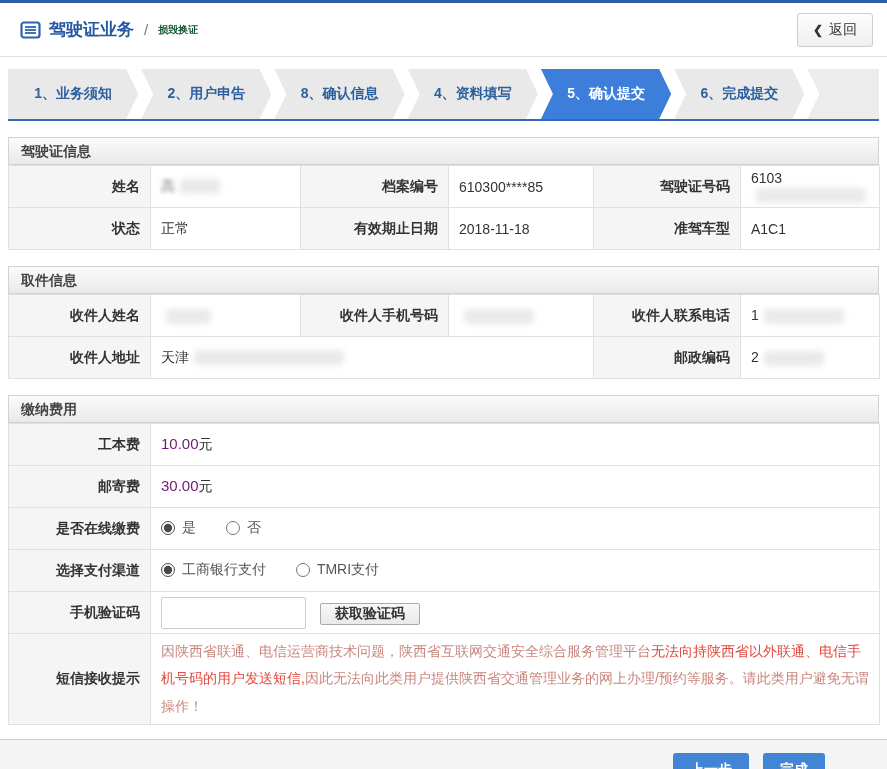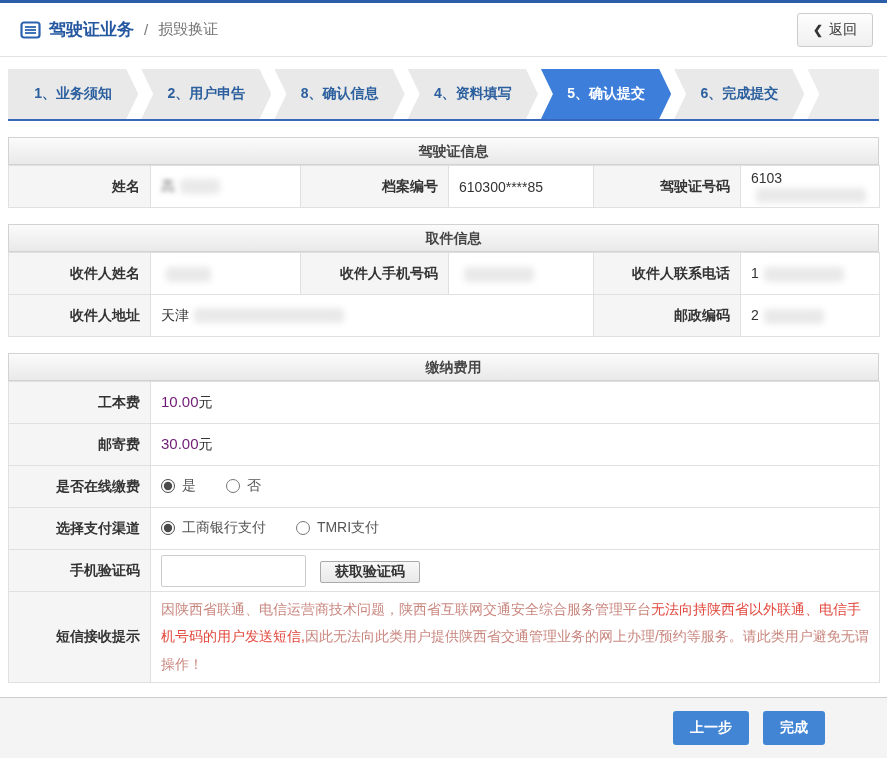--- a/index.html
+++ b/index.html
@@ -12,21 +12,21 @@
   .topline { height:3px; background:#2b5da8; }
 
   
   .page-header {
     display:flex; align-items:center; justify-content:space-between;
     padding:10px 14px 10px 20px; border-bottom:1px solid #e3e3e3; height:54px;
   }
   .header-left { display:flex; align-items:center; gap:8px; }
   .header-title { color:#2457a0; font-size:17px; font-weight:bold; }
   .header-sep { color:#777; font-size:15px; padding:0 2px; }
-  .header-subtitle { color:#737373; font-size:15px; }
+  .header-subtitle { color:#14532d; font-size:10px;font-weight:bold; }
   .back-btn {
     display:inline-flex; align-items:center; gap:6px; cursor:pointer;
     border:1px solid #ccc; border-radius:3px; padding:7px 15px;
     background:linear-gradient(#fdfdfd,#f0f0f0); color:#333; font-size:14px;
   }
   .back-btn .chev { font-size:12px; font-weight:bold; }
 
   
   .steps-wrap { margin:12px 8px 0 8px; border-bottom:2px solid #3768bb; }
   .steps { display:flex; height:50px; column-gap:3px; }
@@ -39,23 +39,23 @@
   .step.first { clip-path:polygon(0 0, calc(100% - 12px) 0, 100% 50%, calc(100% - 12px) 100%, 0 100%); }
   .step.active { background:#3d7edb; color:#fff; }
   .step-filler {
     flex:0.55 1 0; background:#ececec;
     clip-path:polygon(0 0, 100% 0, 100% 100%, 0 100%, 12px 50%);
   }
 
   
   .section { margin:16px 8px 0 8px; }
   .section-header {
-    height:28px; line-height:27px; padding-left:20px;
+    height:28px; line-height:27px; padding-left:12px;
     background:linear-gradient(#fbfbfb,#e9e9e9);
-    border:1px solid #d2d2d2; color:#444; font-weight:bold; font-size:14px;text-align:center;
+    border:1px solid #d2d2d2; color:#444; font-weight:bold; font-size:14px;
   }
   table.info { width:871px; table-layout:fixed; border-collapse:collapse;padding-left:12px; }
   table.info td { border:1px solid #e0e0e0; height:42px; padding:4px 10px; overflow:hidden; }
   td.lbl {
     background:#f5f5f5; text-align:right; font-weight:bold; color:#333;
     padding-right:14px;
   }
   td.val { background:#fff; color:#333; }
 
   .smudge { filter:blur(2px); color:#666; }
@@ -146,20 +146,28 @@
       </colgroup>
     <tbody>
         <tr>
       <td class="lbl">姓名</td>
       <td class="val"><span class="smudge">高</span><span class="blob w40"></span></td>
       <td class="lbl">档案编号</td>
       <td class="val">610300****85</td>
       <td class="lbl">驾驶证号码</td>
       <td class="val"><span>6103</span><span class="blob w110"></span></td>
     </tr>
+    <tr>
+      <td class="lbl">状态</td>
+      <td class="val">正常</td>
+      <td class="lbl">有效期止日期</td>
+      <td class="val">2018-11-18</td>
+      <td class="lbl">准驾车型</td>
+      <td class="val">A1C1</td>
+    </tr>
   </tbody>
     </table>
 </div>
 
 <div class="section">
   <div class="section-header">取件信息</div>
   <table class="info">
     <colgroup>
         <col style="width:142px">
         <col style="width:150px">

